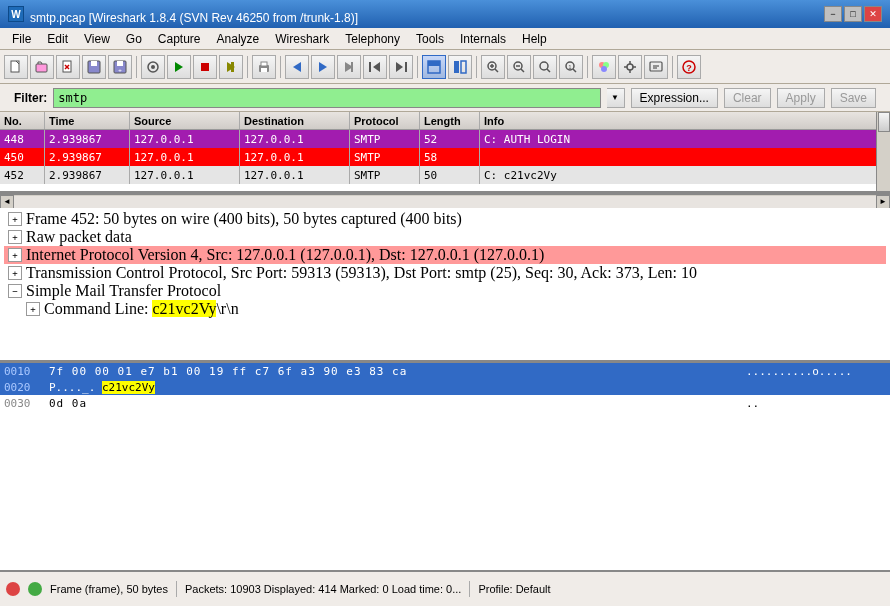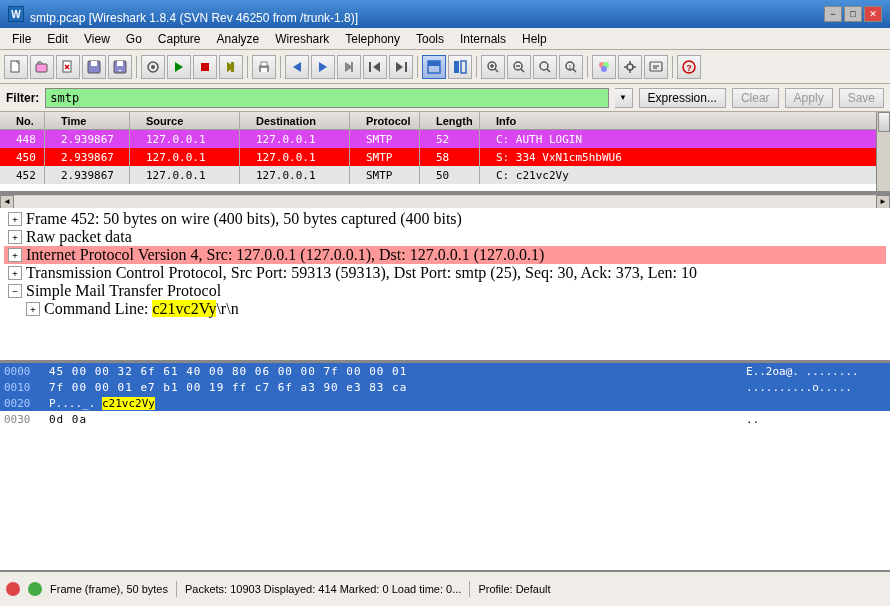--- a/index.html
+++ b/index.html
@@ -116,21 +116,21 @@
       display: flex;
       gap: 2px;
     }
 
     
     .filter-bar {
       background: #f0ece8;
       height: 28px;
       display: flex;
       align-items: center;
-      padding: 2px 6px;
+      padding: 2px 14px;
       gap: 6px;
       border-bottom: 1px solid #b0a898;
       flex-shrink: 0;
     }
     .filter-label {
       font-size: 12px;
       font-weight: bold;
       color: #000;
     }
     .filter-input {
@@ -177,21 +177,21 @@
     .packet-list-header {
       display: flex;
       background: linear-gradient(to bottom, #e8e4e0, #d0ccc8);
       height: 18px;
       align-items: center;
       border-bottom: 1px solid #999;
       font-size: 11px;
       font-weight: bold;
     }
     .pkt-col {
-      padding: 0 16px;
+      padding: 0 4px;
       border-right: 1px solid #aaa;
       height: 100%;
       display: flex;
       align-items: center;
       overflow: hidden;
     }
     .col-no { width: 45px; }
     .col-time { width: 85px; }
     .col-src { width: 110px; }
     .col-dst { width: 110px; }
@@ -200,21 +200,21 @@
     .col-info { flex: 1; }
 
     .packet-row {
       display: flex;
       height: 18px;
       align-items: center;
       font-size: 11px;
       font-family: monospace;
       cursor: pointer;
     }
-    .packet-row.selected-dark { background: #d946ef; color: white; }
+    .packet-row.selected-dark { background: #a21caf; color: white; }
     .packet-row.selected-red { background: #ff0000; color: white; }
     .packet-row.normal { background: #e5e5e5; color: #000; }
 
     .scrollbar-right {
       position: absolute;
       right: 0;
       top: 0;
       bottom: 0;
       width: 14px;
       background: #d4d0c8;
@@ -584,21 +584,20 @@
     <div class="pkt-col col-info">C: AUTH LOGIN</div>
   </div>
 
   <div class="packet-row selected-red">
     <div class="pkt-col col-no">450</div>
     <div class="pkt-col col-time">2.939867</div>
     <div class="pkt-col col-src">127.0.0.1</div>
     <div class="pkt-col col-dst">127.0.0.1</div>
     <div class="pkt-col col-proto">SMTP</div>
     <div class="pkt-col col-len">58</div>
-    <div class="pkt-col col-info">S: 334 VxN1cm5hbWU6</div>
   </div>
 
   <div class="packet-row normal">
     <div class="pkt-col col-no">452</div>
     <div class="pkt-col col-time">2.939867</div>
     <div class="pkt-col col-src">127.0.0.1</div>
     <div class="pkt-col col-dst">127.0.0.1</div>
     <div class="pkt-col col-proto">SMTP</div>
     <div class="pkt-col col-len">50</div>
     <div class="pkt-col col-info">C: c21vc2Vy</div>
@@ -643,25 +642,20 @@
   </div>
 
   <div class="detail-row" style="padding-left: 22px;">
     <span class="expand-icon">+</span>
     <span class="detail-text">Command Line: <span class="detail-highlight">c21vc2Vy</span>\r\n</span>
   </div>
 </div>
 
 <div class="hex-dump">
 
-  <div class="hex-row hex-blue">
-    <span class="hex-offset">0000</span>
-    <span class="hex-bytes">45 00 00 32 6f 61 40 00  80 06 00 00 7f 00 00 01</span>
-    <span class="hex-ascii">E..2oa@.  ........</span>
-  </div>
 
   <div class="hex-row hex-blue">
     <span class="hex-offset">0010</span>
     <span class="hex-bytes">7f 00 00 01 e7 b1 00 19  ff c7 6f a3 90 e3 83 ca</span>
     <span class="hex-ascii">..........o.....</span>
   </div>
 
   <div class="hex-row hex-blue">
     <span class="hex-offset">0020</span>
     <span class="hex-ascii">P...._.  <span class="hex-highlight">c21vc2Vy</span></span>

